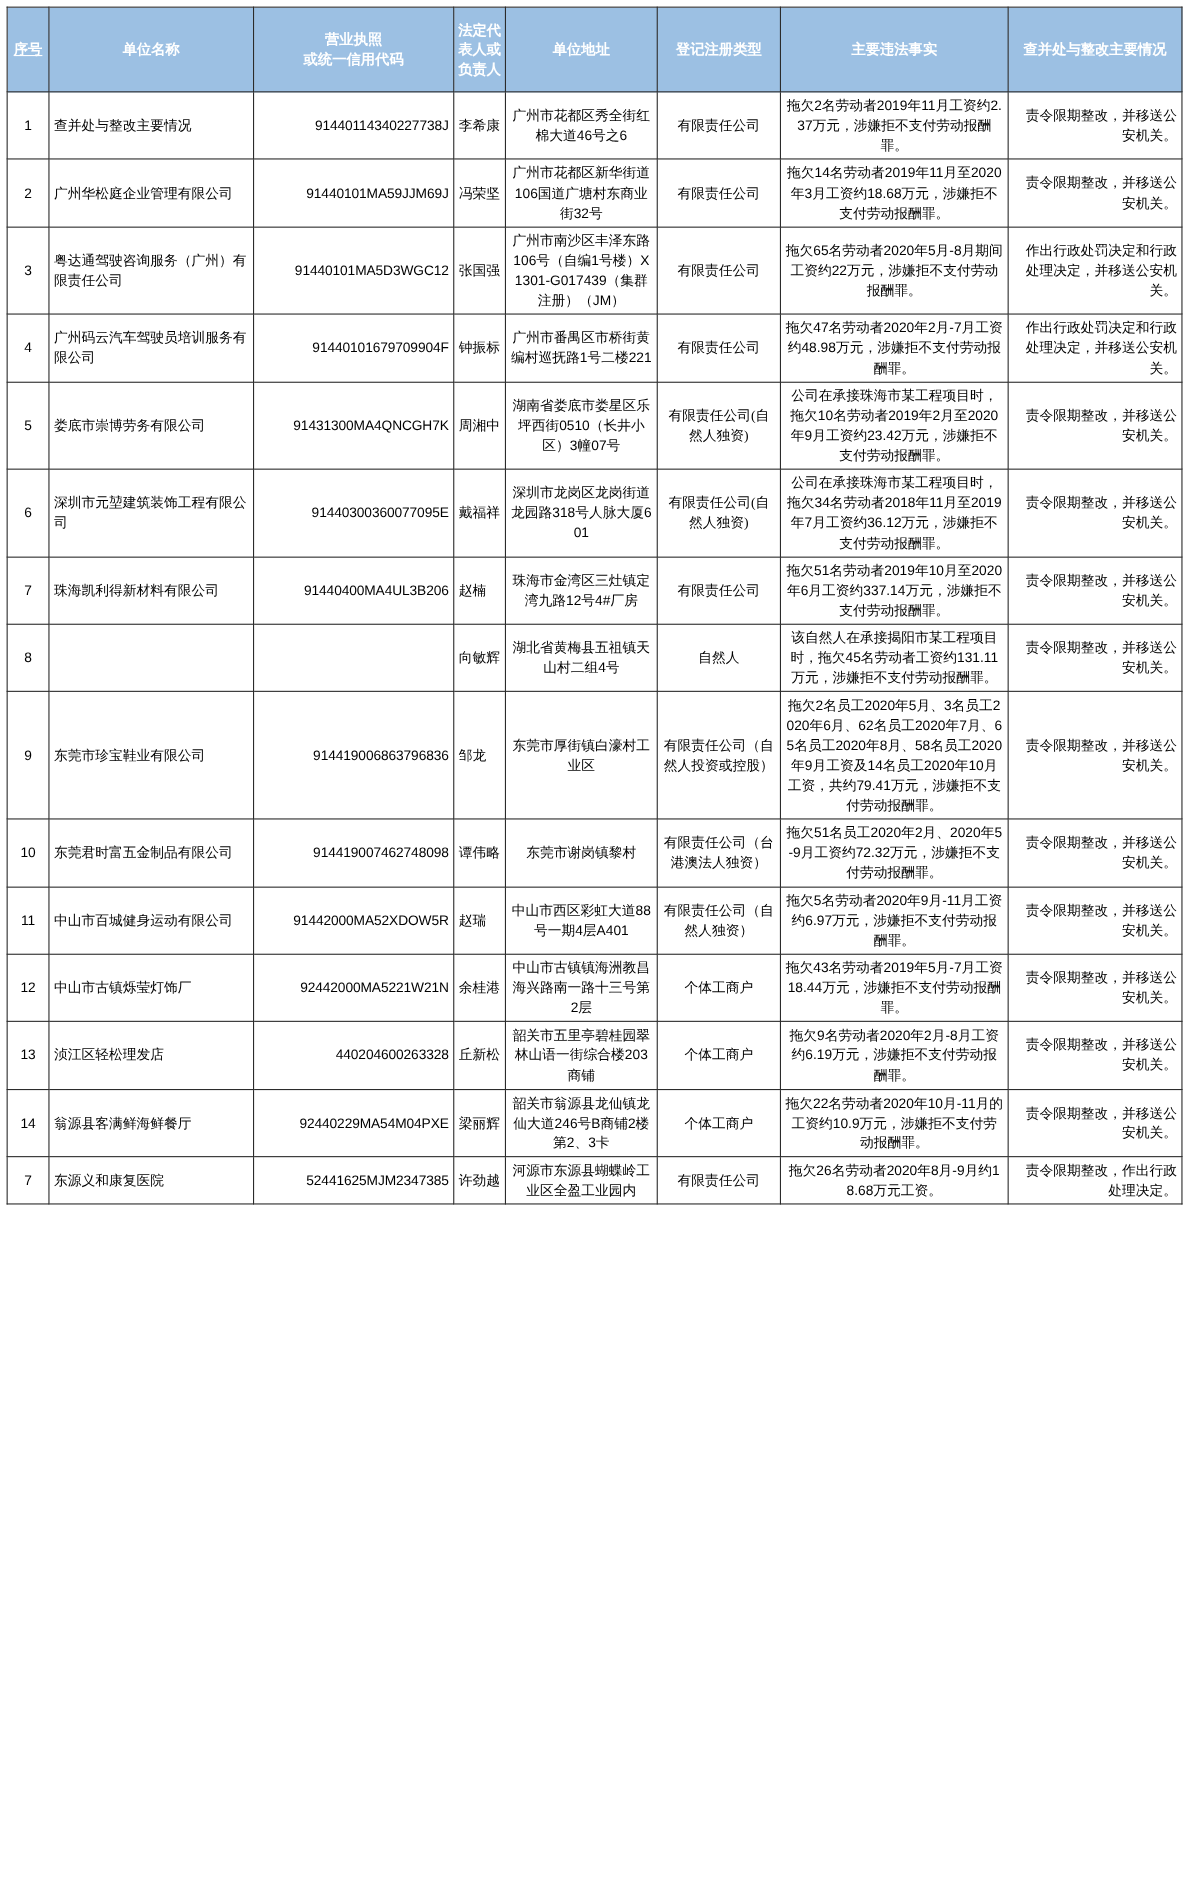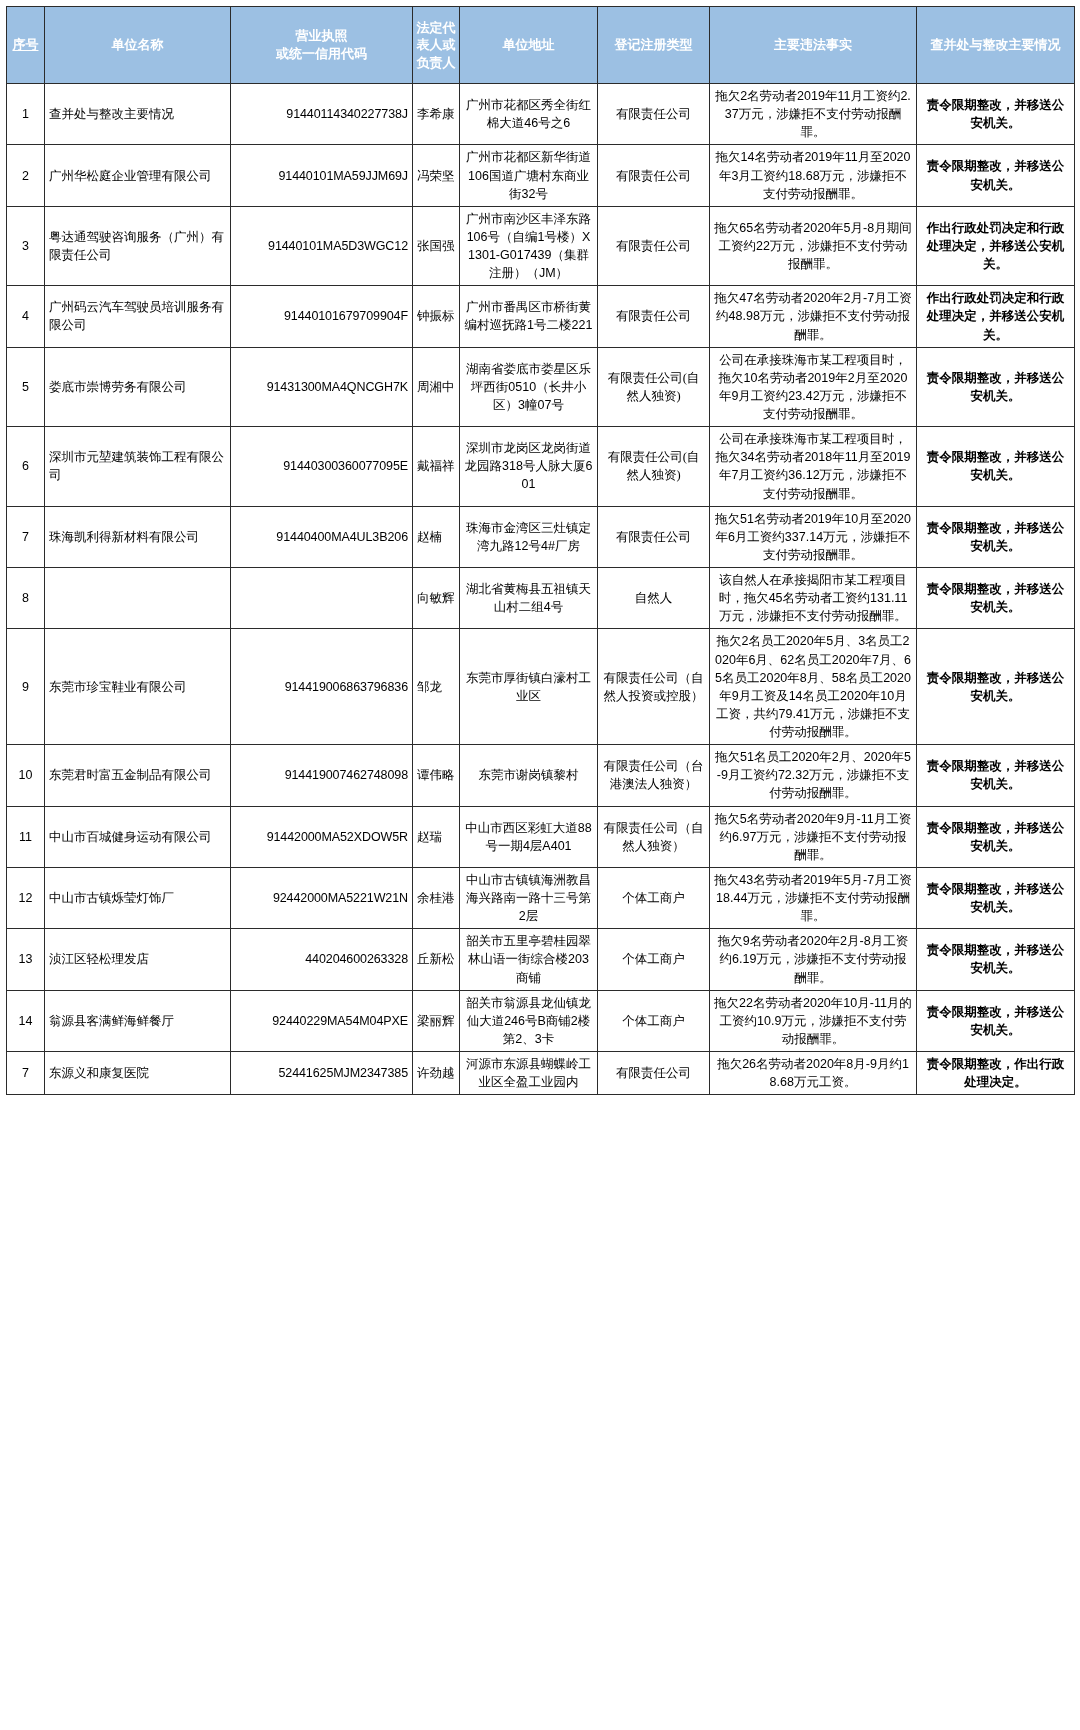--- a/index.html
+++ b/index.html
@@ -57,21 +57,21 @@
     font-size: 13px;
     font-weight: normal;
     padding: 2px;
   }
   .cell-name   { text-align: left;   padding-left: 6px; }
   .cell-license{ text-align: right; font-size: 12.5px; letter-spacing: -0.1px; }
   .cell-rep    { text-align: left; margin-top: 45px; }
   .cell-addr   { text-align: center; padding-left: 5px; }
   .cell-type   { text-align: center; font-family: Liberation Serif, serif; }
   .cell-fact   { text-align: center; padding-left: 5px; }
-  .cell-action { text-align: center; padding-left: 5px; font-weight: bold; }
+  .cell-action { text-align: right; padding-left: 5px; }
   .hdr-two-line { white-space: pre-line; margin-top: 20px; }
 </style>
 </head>
 <body>
 
 <div id="sheet">
   <table class="violation-table">
     <colgroup>
       <col class="c-seq">
         <col class="c-name">

